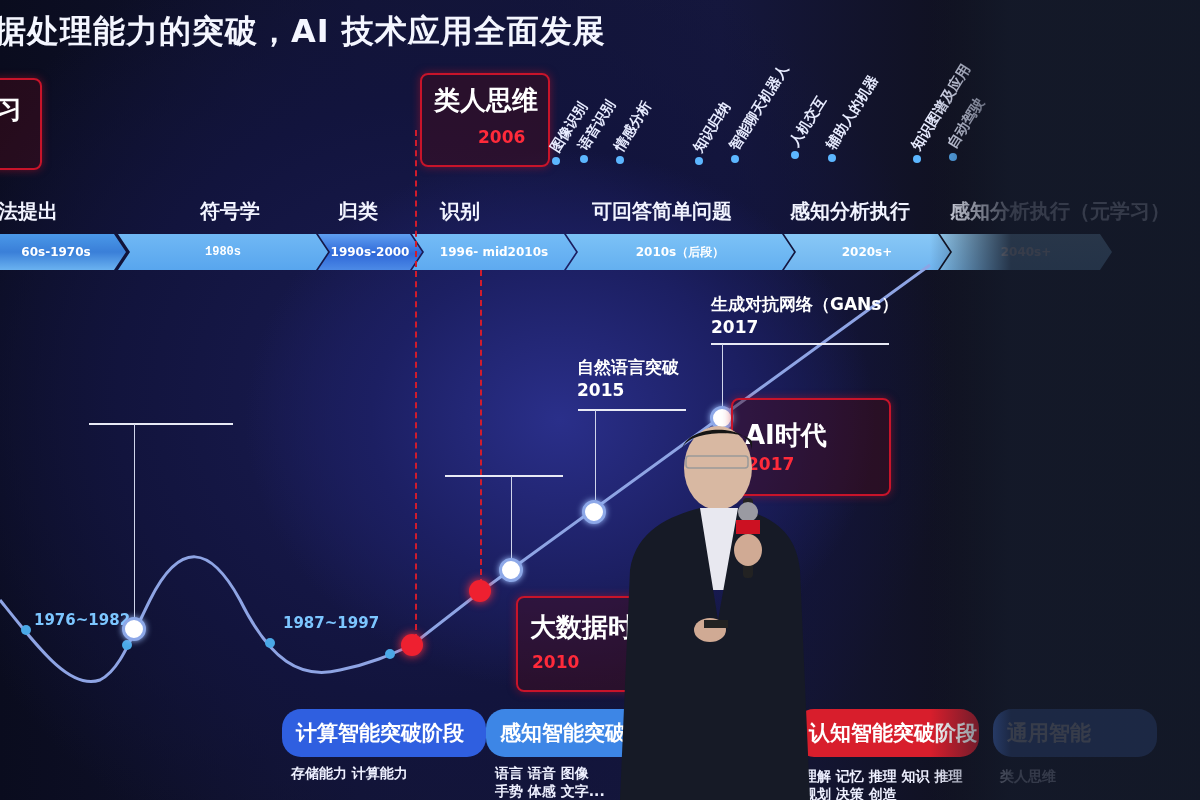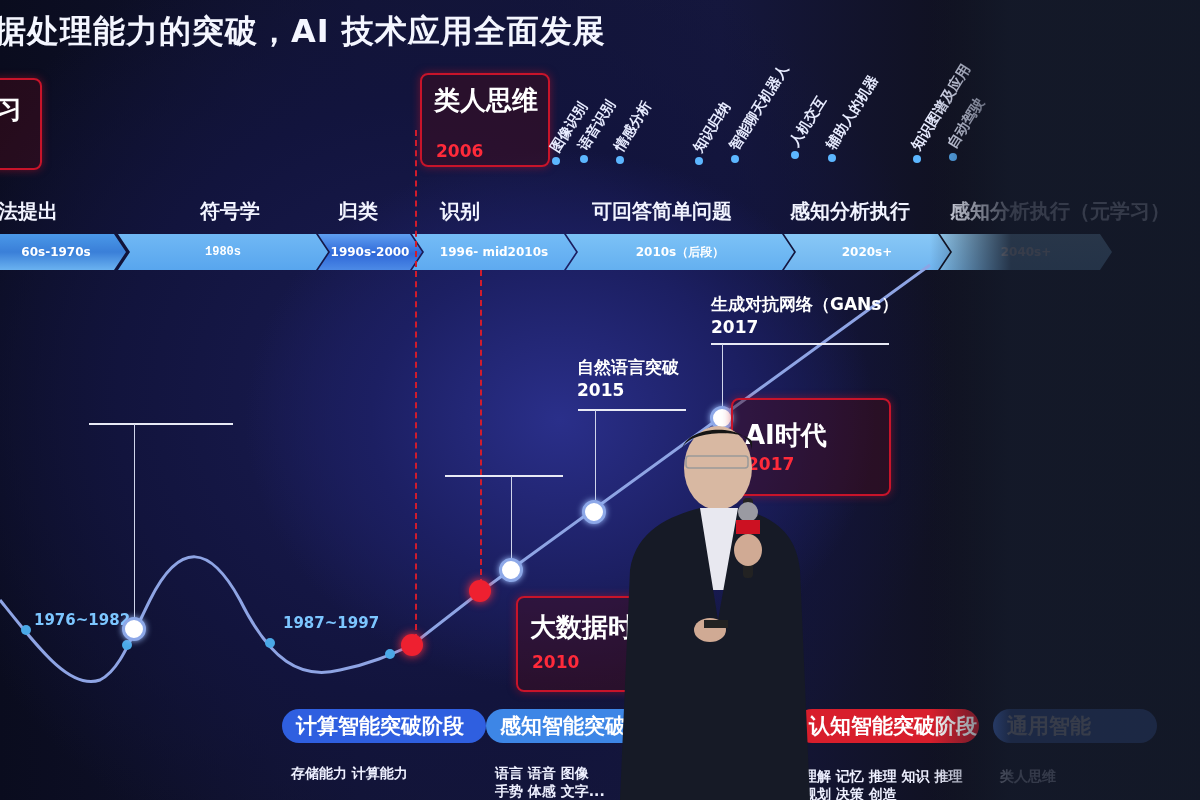--- a/index.html
+++ b/index.html
@@ -18,37 +18,37 @@
   .band{position:absolute;top:234px;height:36px;}
   .seg{position:absolute;top:0;height:36px;clip-path:polygon(0 0,calc(100% - 12px) 0,100% 50%,calc(100% - 12px) 100%,0 100%,12px 50%);display:flex;align-items:center;justify-content:center;font-size:12px;font-weight:bold;color:#fff;}
   .ms{position:absolute;font-size:17px;font-weight:bold;white-space:nowrap;line-height:23px;}
   .msline{position:absolute;height:2px;background:#e8eaf5;}
   .vline{position:absolute;width:1px;background:#cfd4ea;}
   .node{position:absolute;width:18px;height:18px;border-radius:50%;background:#fff;border:3px solid #8da8e8;box-shadow:0 0 6px #9fc0ff;}
   .rnode{position:absolute;width:22px;height:22px;border-radius:50%;background:#ee2030;box-shadow:0 0 10px #ff3040;}
   .bnode{position:absolute;width:10px;height:10px;border-radius:50%;background:#4aa8e6;}
   .range{position:absolute;font-size:15px;color:#7cc6ff;font-weight:bold;white-space:nowrap;}
   .reddash{position:absolute;width:0;border-left:2px dashed #d01c2c;}
-  .pill{position:absolute;top:709px;height:34px;border-radius:19px;display:flex;align-items:center;padding-left:14px;font-size:21px;font-weight:bold;white-space:nowrap;overflow:hidden;}
+  .pill{position:absolute;top:709px;height:48px;border-radius:19px;display:flex;align-items:center;padding-left:14px;font-size:21px;font-weight:bold;white-space:nowrap;overflow:hidden;}
   .desc{position:absolute;font-size:14px;font-weight:bold;line-height:17px;color:#eef0ff;white-space:nowrap;}
   .speaker{position:absolute;}
 </style>
 </head>
 <body>
 
 <div class="stage">
 
   <div class="title">据处理能力的突破，AI 技术应用全面发展</div>
 
   <div class="redbox" style="left:-10px;top:78px;width:48px;height:88px;">
     <span class="big" style="left:4px;top:12px;">习</span>
   </div>
   <div class="redbox" style="left:420px;top:73px;width:126px;height:90px;">
     <span class="big">类人思维</span>
-    <span class="yr" style="top:66px;">2006</span>
+    <span class="yr" style="top:52px;margin-left:42px;">2006</span>
   </div>
 
   <div>
     <div class="dot" style="left:552px;top:157px"></div>
     <div class="tag" style="left:562px;top:138px">图像识别</div>
     <div class="dot" style="left:580px;top:155px"></div>
     <div class="tag" style="left:590px;top:136px">语音识别</div>
     <div class="dot" style="left:616px;top:156px"></div>
     <div class="tag" style="left:626px;top:137px">情感分析</div>
     <div class="dot" style="left:695px;top:157px"></div>

